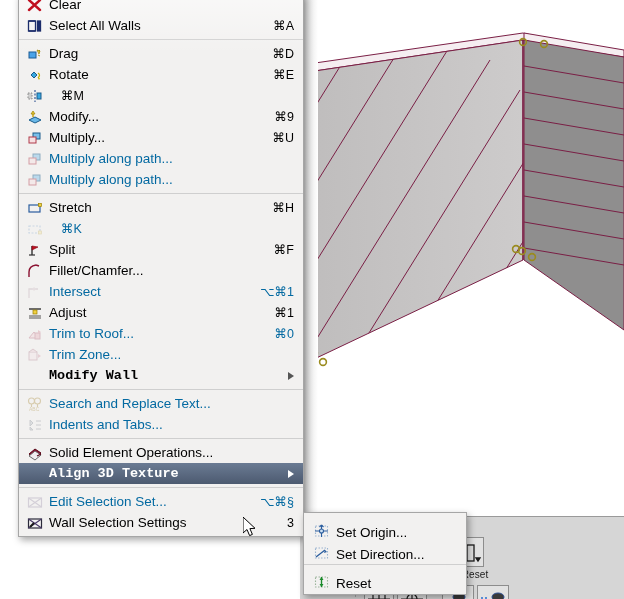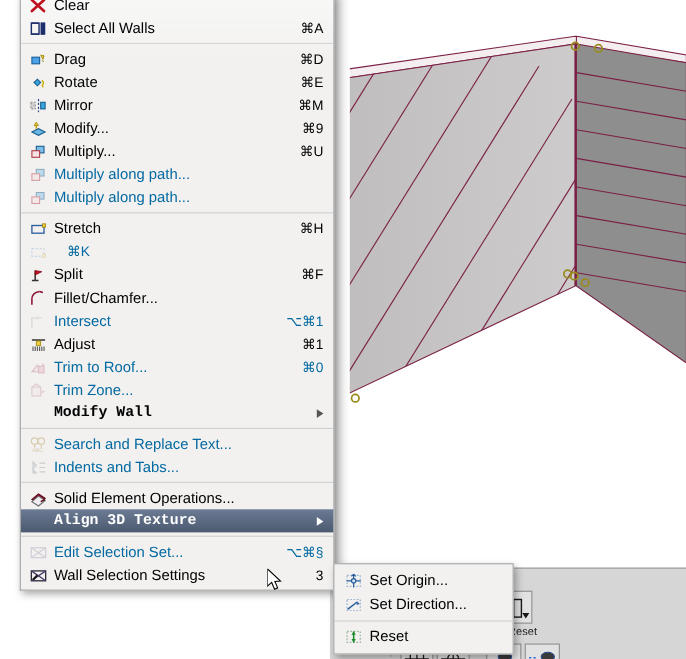--- a/index.html
+++ b/index.html
@@ -51,21 +51,21 @@
     margin-left:10px;}
   .mi.sel .arrow{border-left-color:#fff;}
   .sep{height:1px;background:#cfcfcf;margin:3px 0 3px 0;}
   
   #submenu{
     position:absolute;left:303px;top:512px;width:162px;
     background:#f2f1f0;border:1px solid #a6a6a6;
     box-shadow:2px 3px 7px rgba(0,0,0,.35);
     padding:4px 0 4px 0;
   }
-  #submenu .mi{height:22px;padding-left:9px;}
+  #submenu .mi{height:22px;padding-left:9px;align-items:flex-end;}
   
   #cursor{position:absolute;left:243px;top:517px;width:14px;height:21px;}
 </style>
 </head>
 <body>
 
 <div id="viewport">
   <svg width="624" height="599" viewBox="0 0 624 599">
     <defs>
       <clipPath id="clipL">
@@ -264,21 +264,20 @@
       <span class="key">⌘E</span>
     </div>
     <div class="mi">
       <span class="ico"><svg width="18" height="16" viewBox="0 0 18 16">
           <g>
             <rect x="2" y="5" width="4" height="6" fill="#cfcfcf" stroke="#8a8a8a" stroke-dasharray="1.5 1.5"></rect>
             <line x1="9" y1="2" x2="9" y2="14" stroke="#2a4d8f" stroke-width="1.1" stroke-dasharray="2 1.5"></line>
             <rect x="11" y="5" width="4" height="6" fill="#3aa8e0" stroke="#1a5d8c"></rect>
           </g>
         </svg></span>
-      <span class="lbl">Mirror</span>
       <span class="key">⌘M</span>
     </div>
     <div class="mi">
       <span class="ico"><svg width="18" height="16" viewBox="0 0 18 16">
           <g>
             <path d="M3 11 l6 -3 l6 3 l-6 3 z" fill="#6ab8e8" stroke="#1a5d8c"></path>
             <path d="M7 8 v-5" stroke="#c8a000" stroke-width="1.4"></path>
             <path d="M7 2 l-2 3 h4 z" fill="#f0d040" stroke="#9a8000" stroke-width=".7"></path>
           </g>
         </svg></span>

